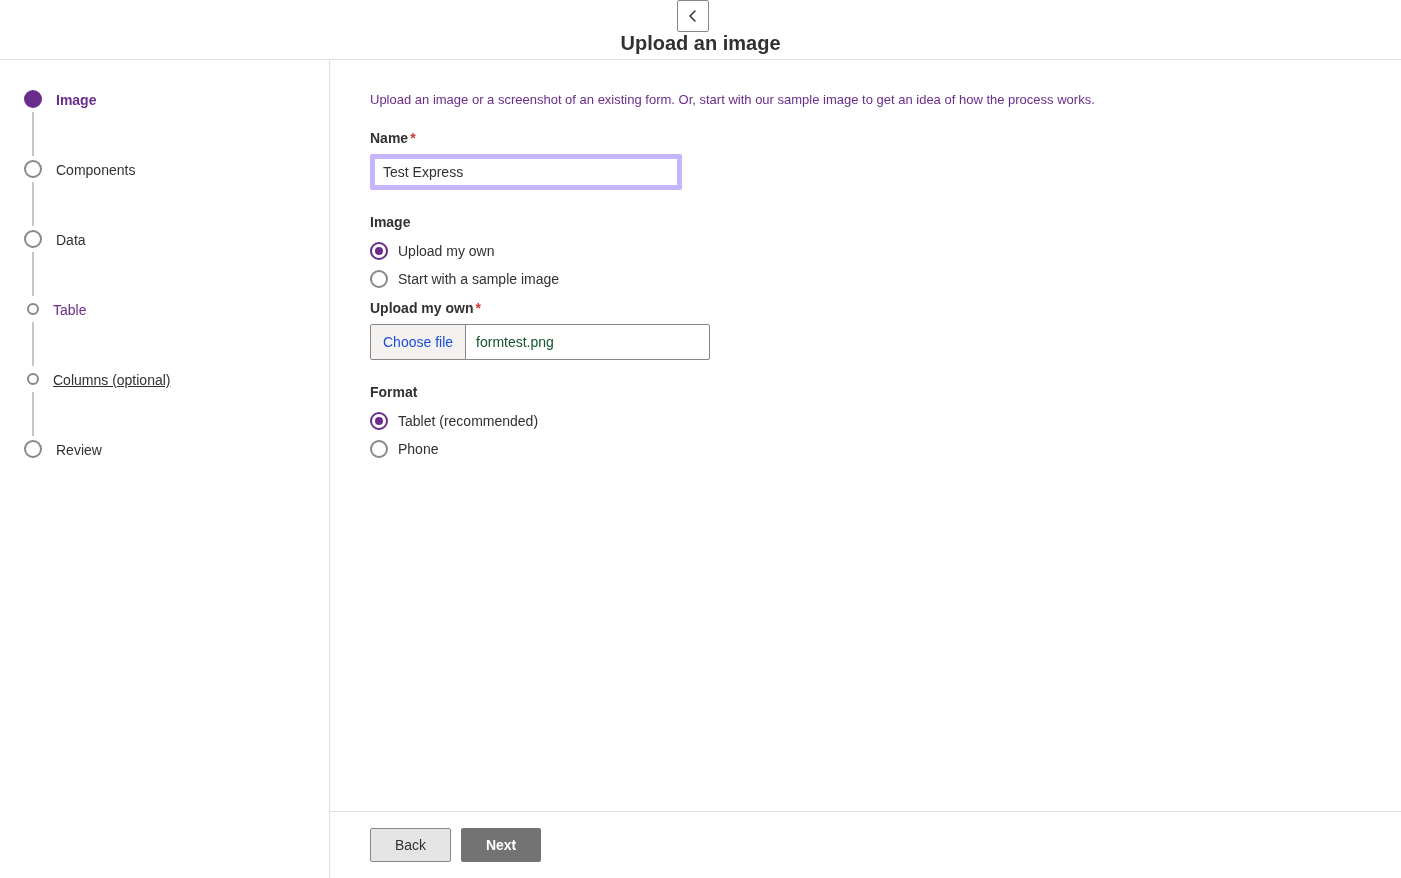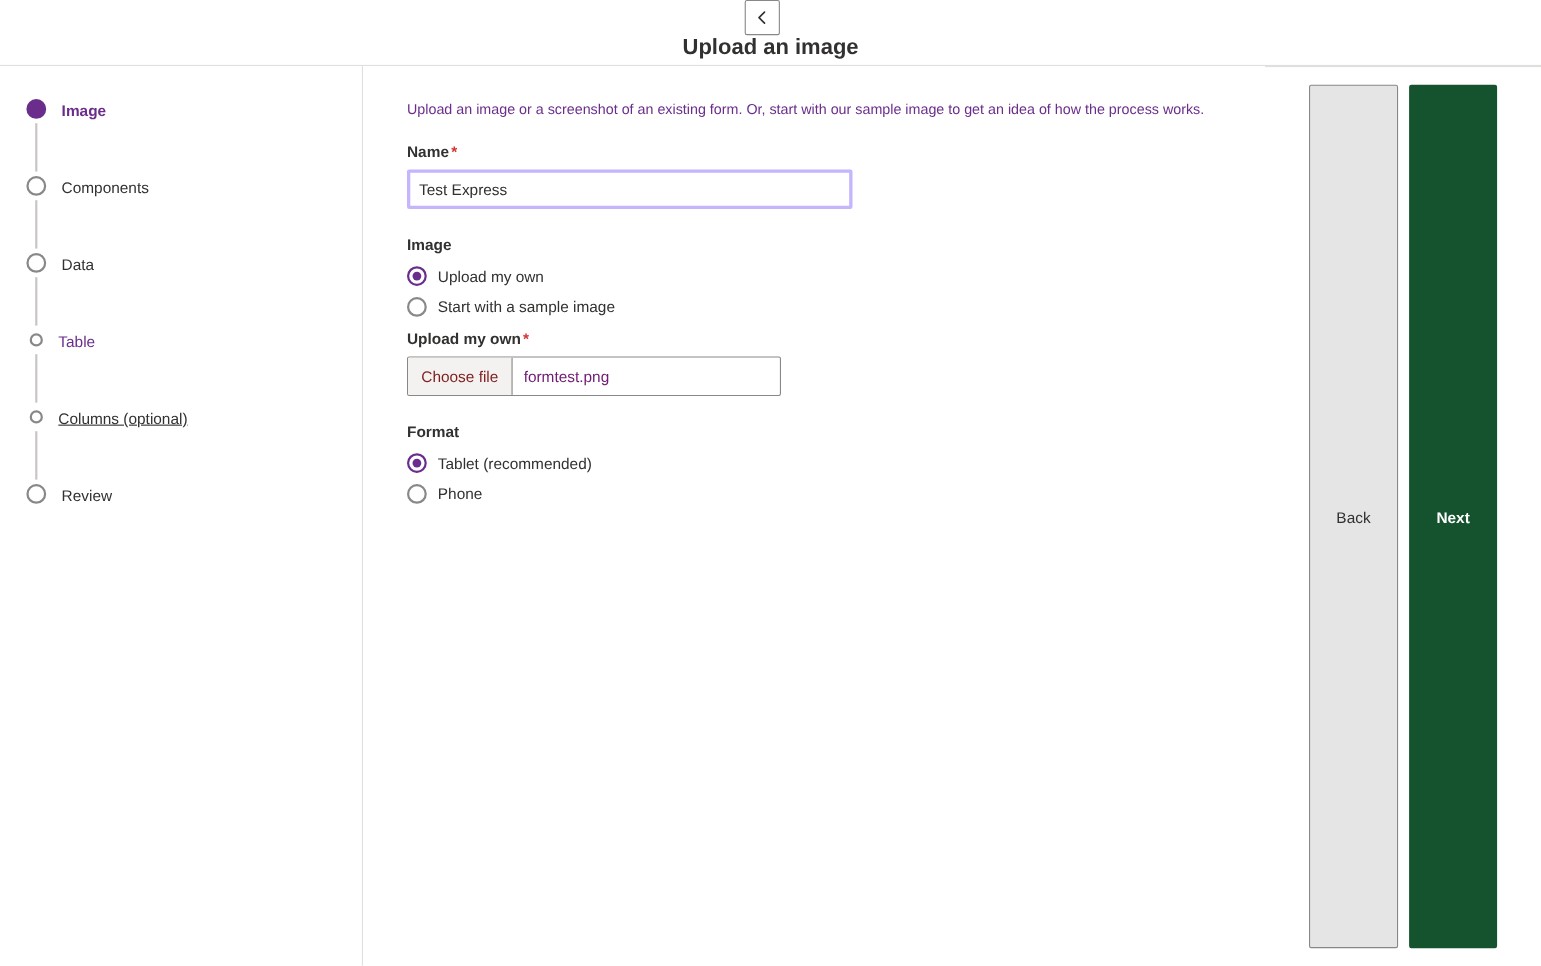--- a/index.html
+++ b/index.html
@@ -97,21 +97,21 @@
       font-weight: 600;
     }
 
     .step-label.link {
       color: #6b2d8b;
     }
 
     .content-area {
       flex: 1;
       display: flex;
-      flex-direction: row;
+      flex-direction: column;
       overflow: hidden;
     }
 
     .content-scroll {
       flex: 1;
       padding: 30px 40px;
       overflow-y: auto;
     }
 
     .description-text {
@@ -127,23 +127,23 @@
       color: #323130;
       margin-bottom: 8px;
     }
 
     .required-star {
       color: #d13438;
       margin-left: 2px;
     }
 
     .text-input {
-      width: 405px;
+      width: 312px;
       height: 36px;
-      border: 3px solid #c4b5fd;
+      border: 5px solid #c4b5fd;
       padding: 0 8px;
       font-size: 14px;
       color: #323130;
       outline: none;
       border-radius: 2px;
     }
 
     .section-title {
       font-size: 14px;
       font-weight: 600;
@@ -205,29 +205,29 @@
       overflow: hidden;
     }
 
     .choose-file-btn {
       padding: 0 12px;
       height: 100%;
       background: #f3f2f1;
       border: none;
       border-right: 1px solid #8a8886;
       font-size: 14px;
-      color: #7f1d1d;
+      color: #1d4ed8;
       cursor: pointer;
       white-space: nowrap;
     }
 
     .file-name {
       padding: 0 10px;
       font-size: 14px;
-      color: #701a75;
+      color: #14532d;
     }
 
     .footer-bar {
       border-top: 1px solid #e1dfdd;
       padding: 16px 40px;
       display: flex;
       gap: 10px;
       background: #fff;
     }
 
@@ -238,21 +238,21 @@
       font-size: 14px;
       color: #323130;
       cursor: pointer;
       border-radius: 2px;
       min-width: 80px;
     }
 
     .btn-next {
       padding: 8px 24px;
       border: none;
-      background: #14532d;
+      background: #737373;
       font-size: 14px;
       color: #fff;
       cursor: pointer;
       border-radius: 2px;
       font-weight: 600;
       min-width: 80px;
     }
 
     .steps-container {
       display: flex;

